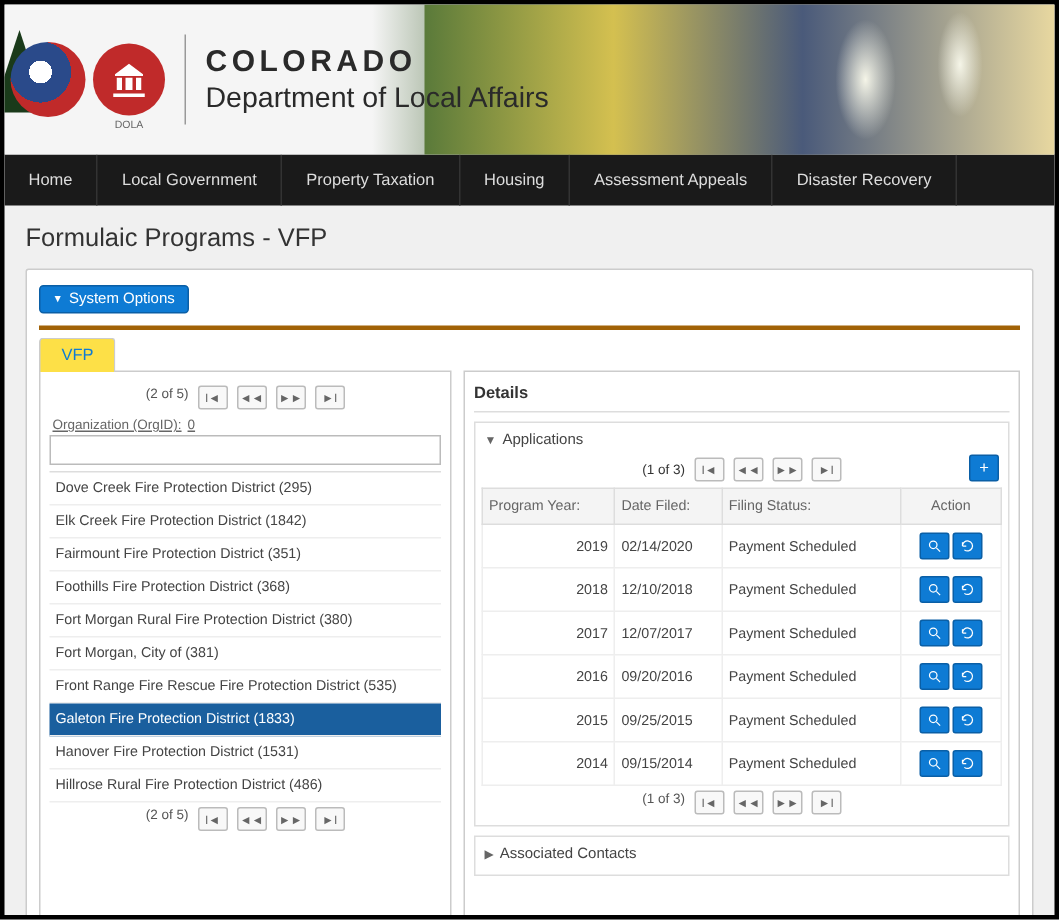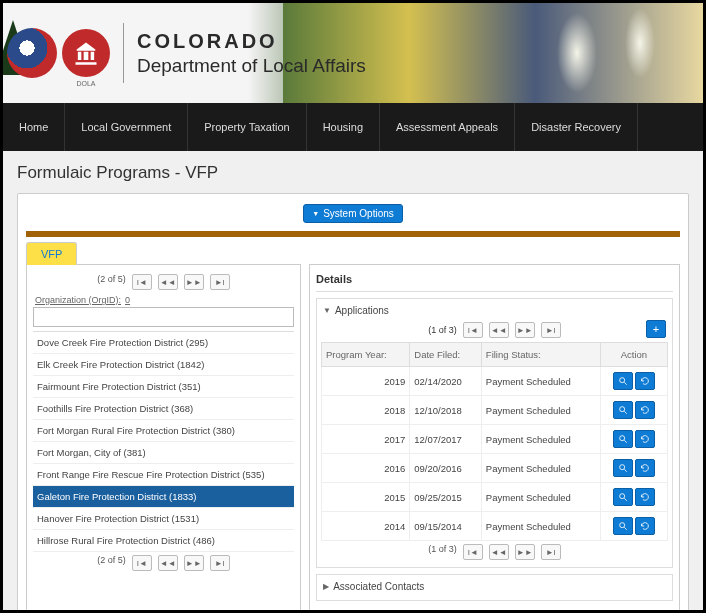--- a/index.html
+++ b/index.html
@@ -62,45 +62,45 @@
     position: absolute; bottom: -10px; font-size: 7px; color: #666;
     left: 50%; transform: translateX(-50%);
   }
   .divider { width: 1px; height: 60px; background: #999; margin: 0 8px; }
   .title-block { color: #2a2a2a; }
   .title-main { font-size: 20px; font-weight: 700; letter-spacing: 3px; }
   .title-sub { font-size: 19px; margin-top: 2px; }
   .nav {
     background: #1a1a1a;
     display: flex;
-    height: 48px;
+    height: 34px;
   }
   .nav-item {
     color: #ddd;
     padding: 0 16px;
     font-size: 11px;
     display: flex;
     align-items: center;
     cursor: pointer;
     border-right: 1px solid #333;
   }
   .content { padding: 12px 14px; }
   .page-title { font-size: 17px; font-weight: 400; color: #333; margin-bottom: 10px; }
   .panel {
     background: #fff;
     border: 1px solid #ccc;
     border-radius: 2px;
     padding: 8px;
     position: relative;
   }
   .panel-top-bar {
-    border-bottom: 6px solid #a16207;
+    border-bottom: 3px solid #a16207;
     padding: 2px 0 8px 0;
     display: flex;
-    justify-content: center;
+    justify-content: flex-start;
     margin-bottom: 4px;
   }
   .sys-btn {
     background: #0e7bd4;
     color: #fff;
     border: 1px solid #0a5fa6;
     border-radius: 3px;
     padding: 3px 8px;
     font-size: 10px;
     cursor: pointer;

